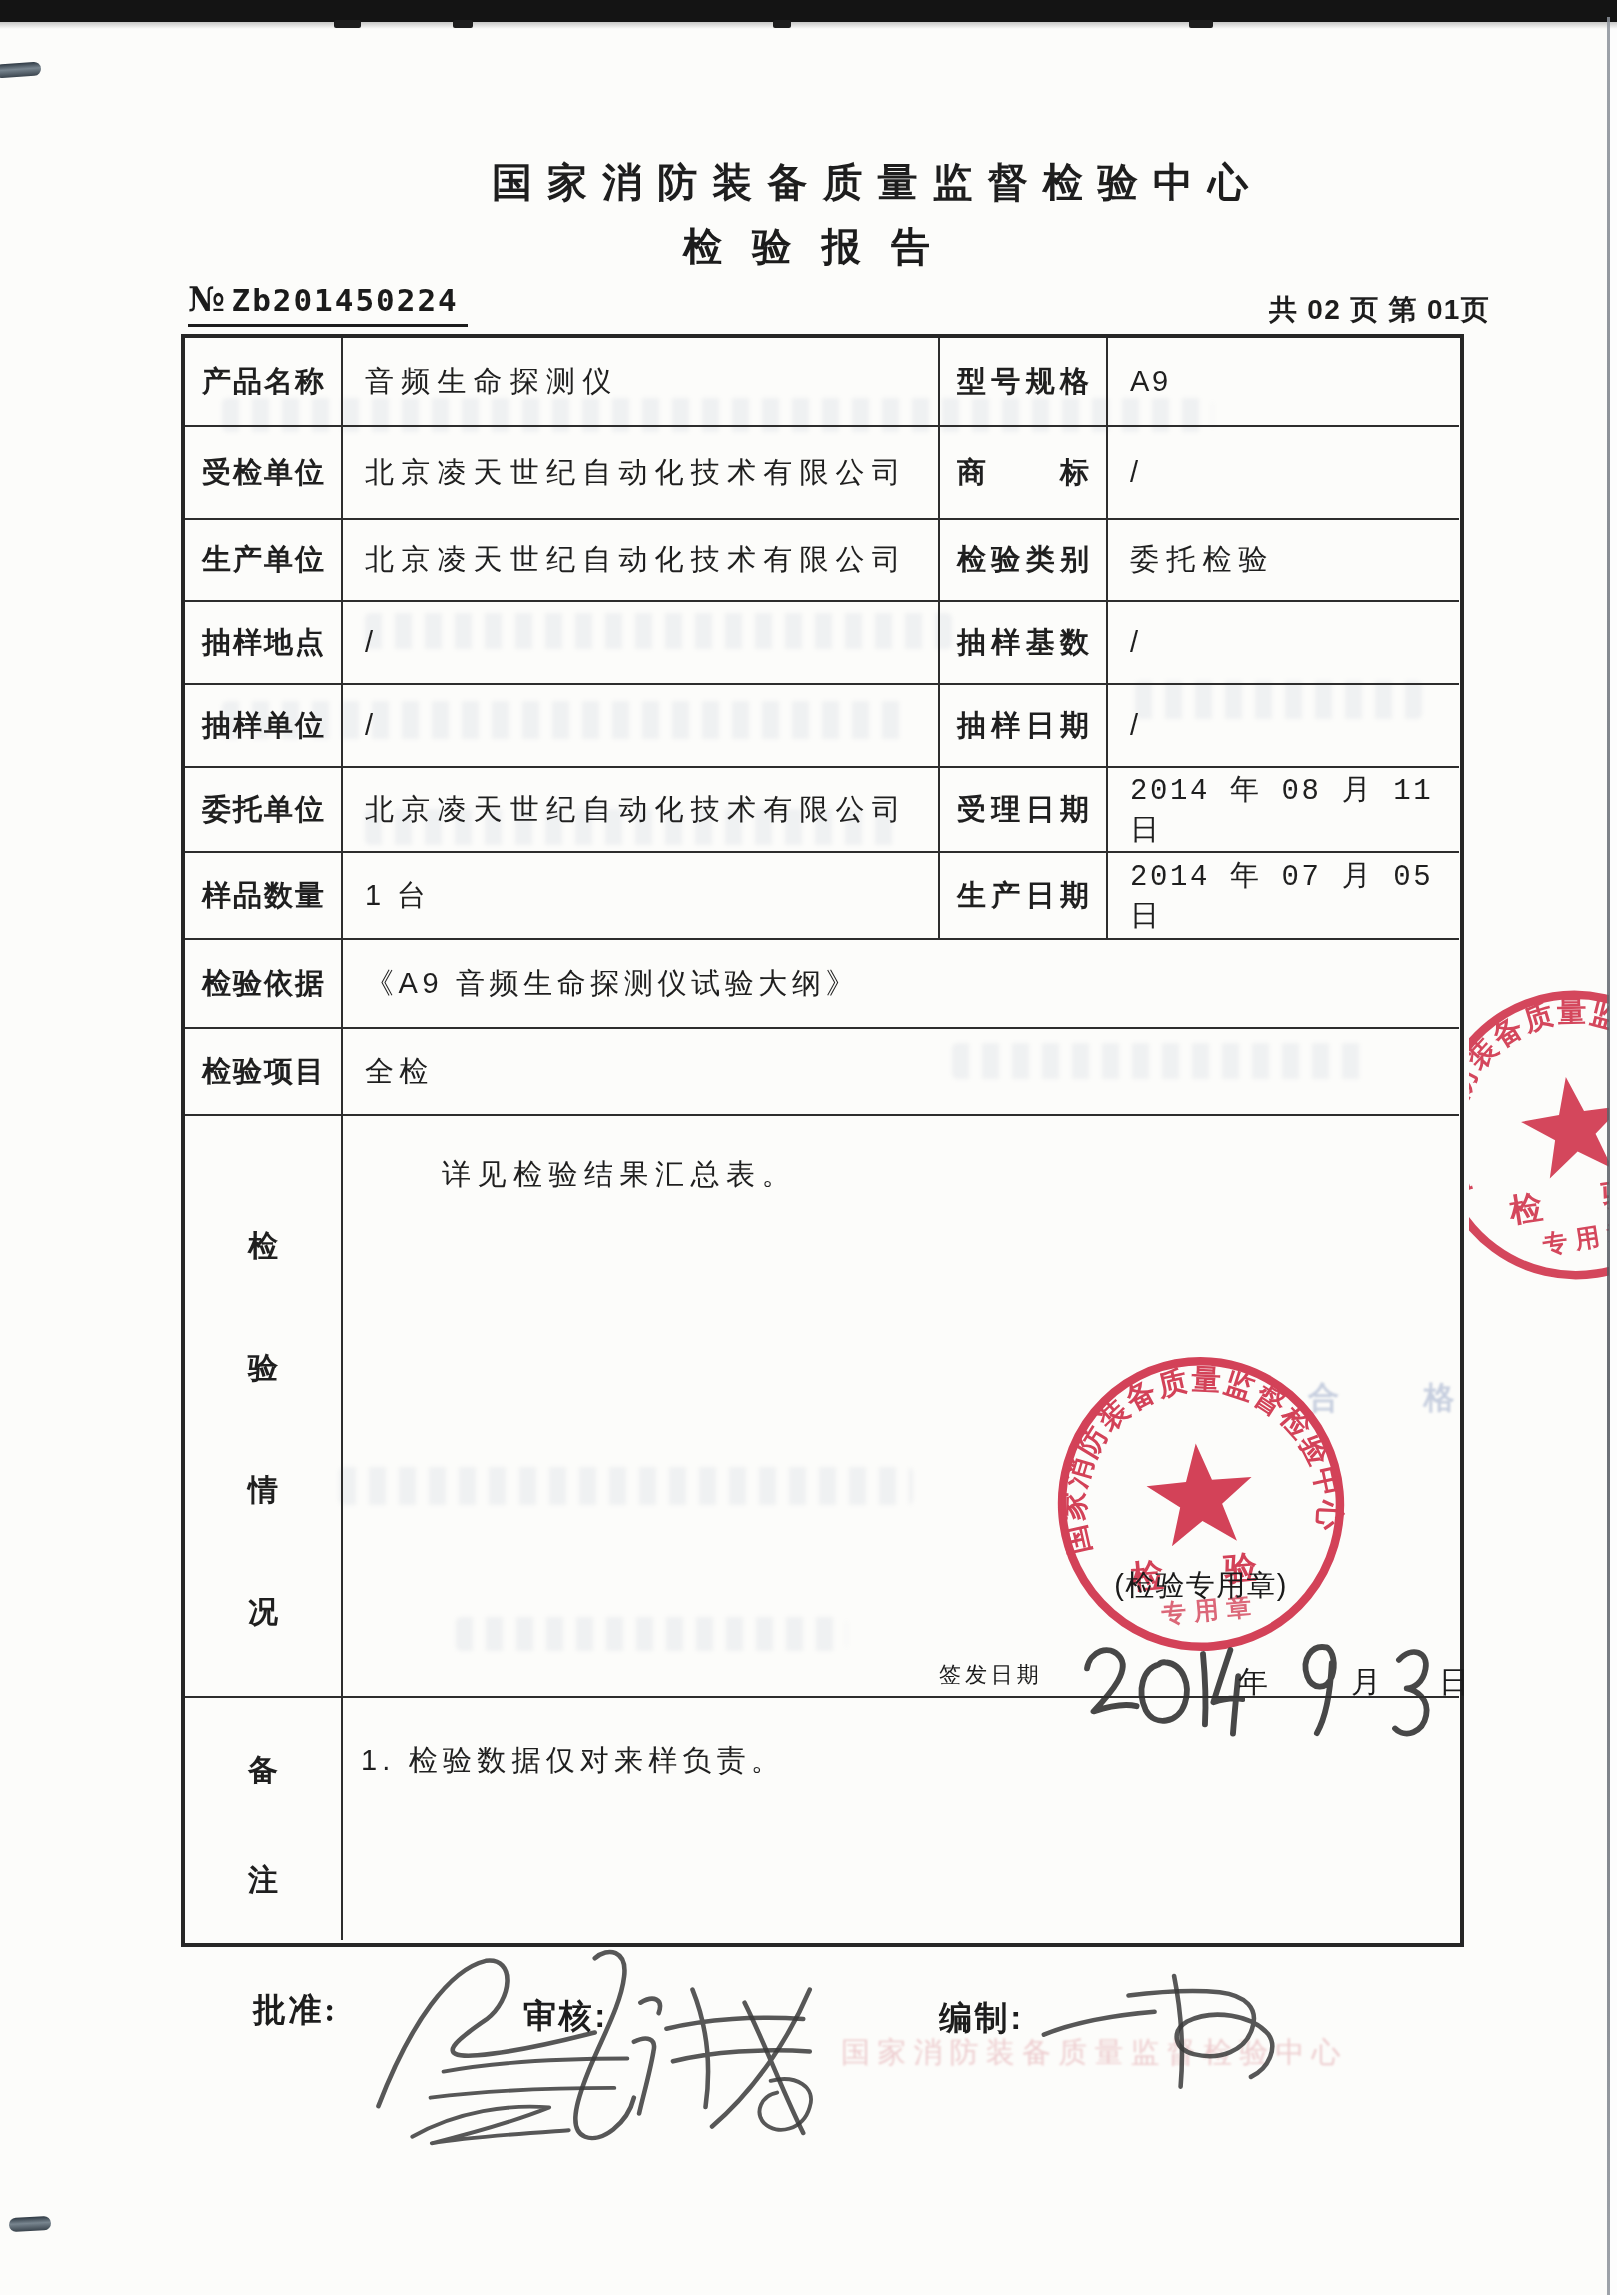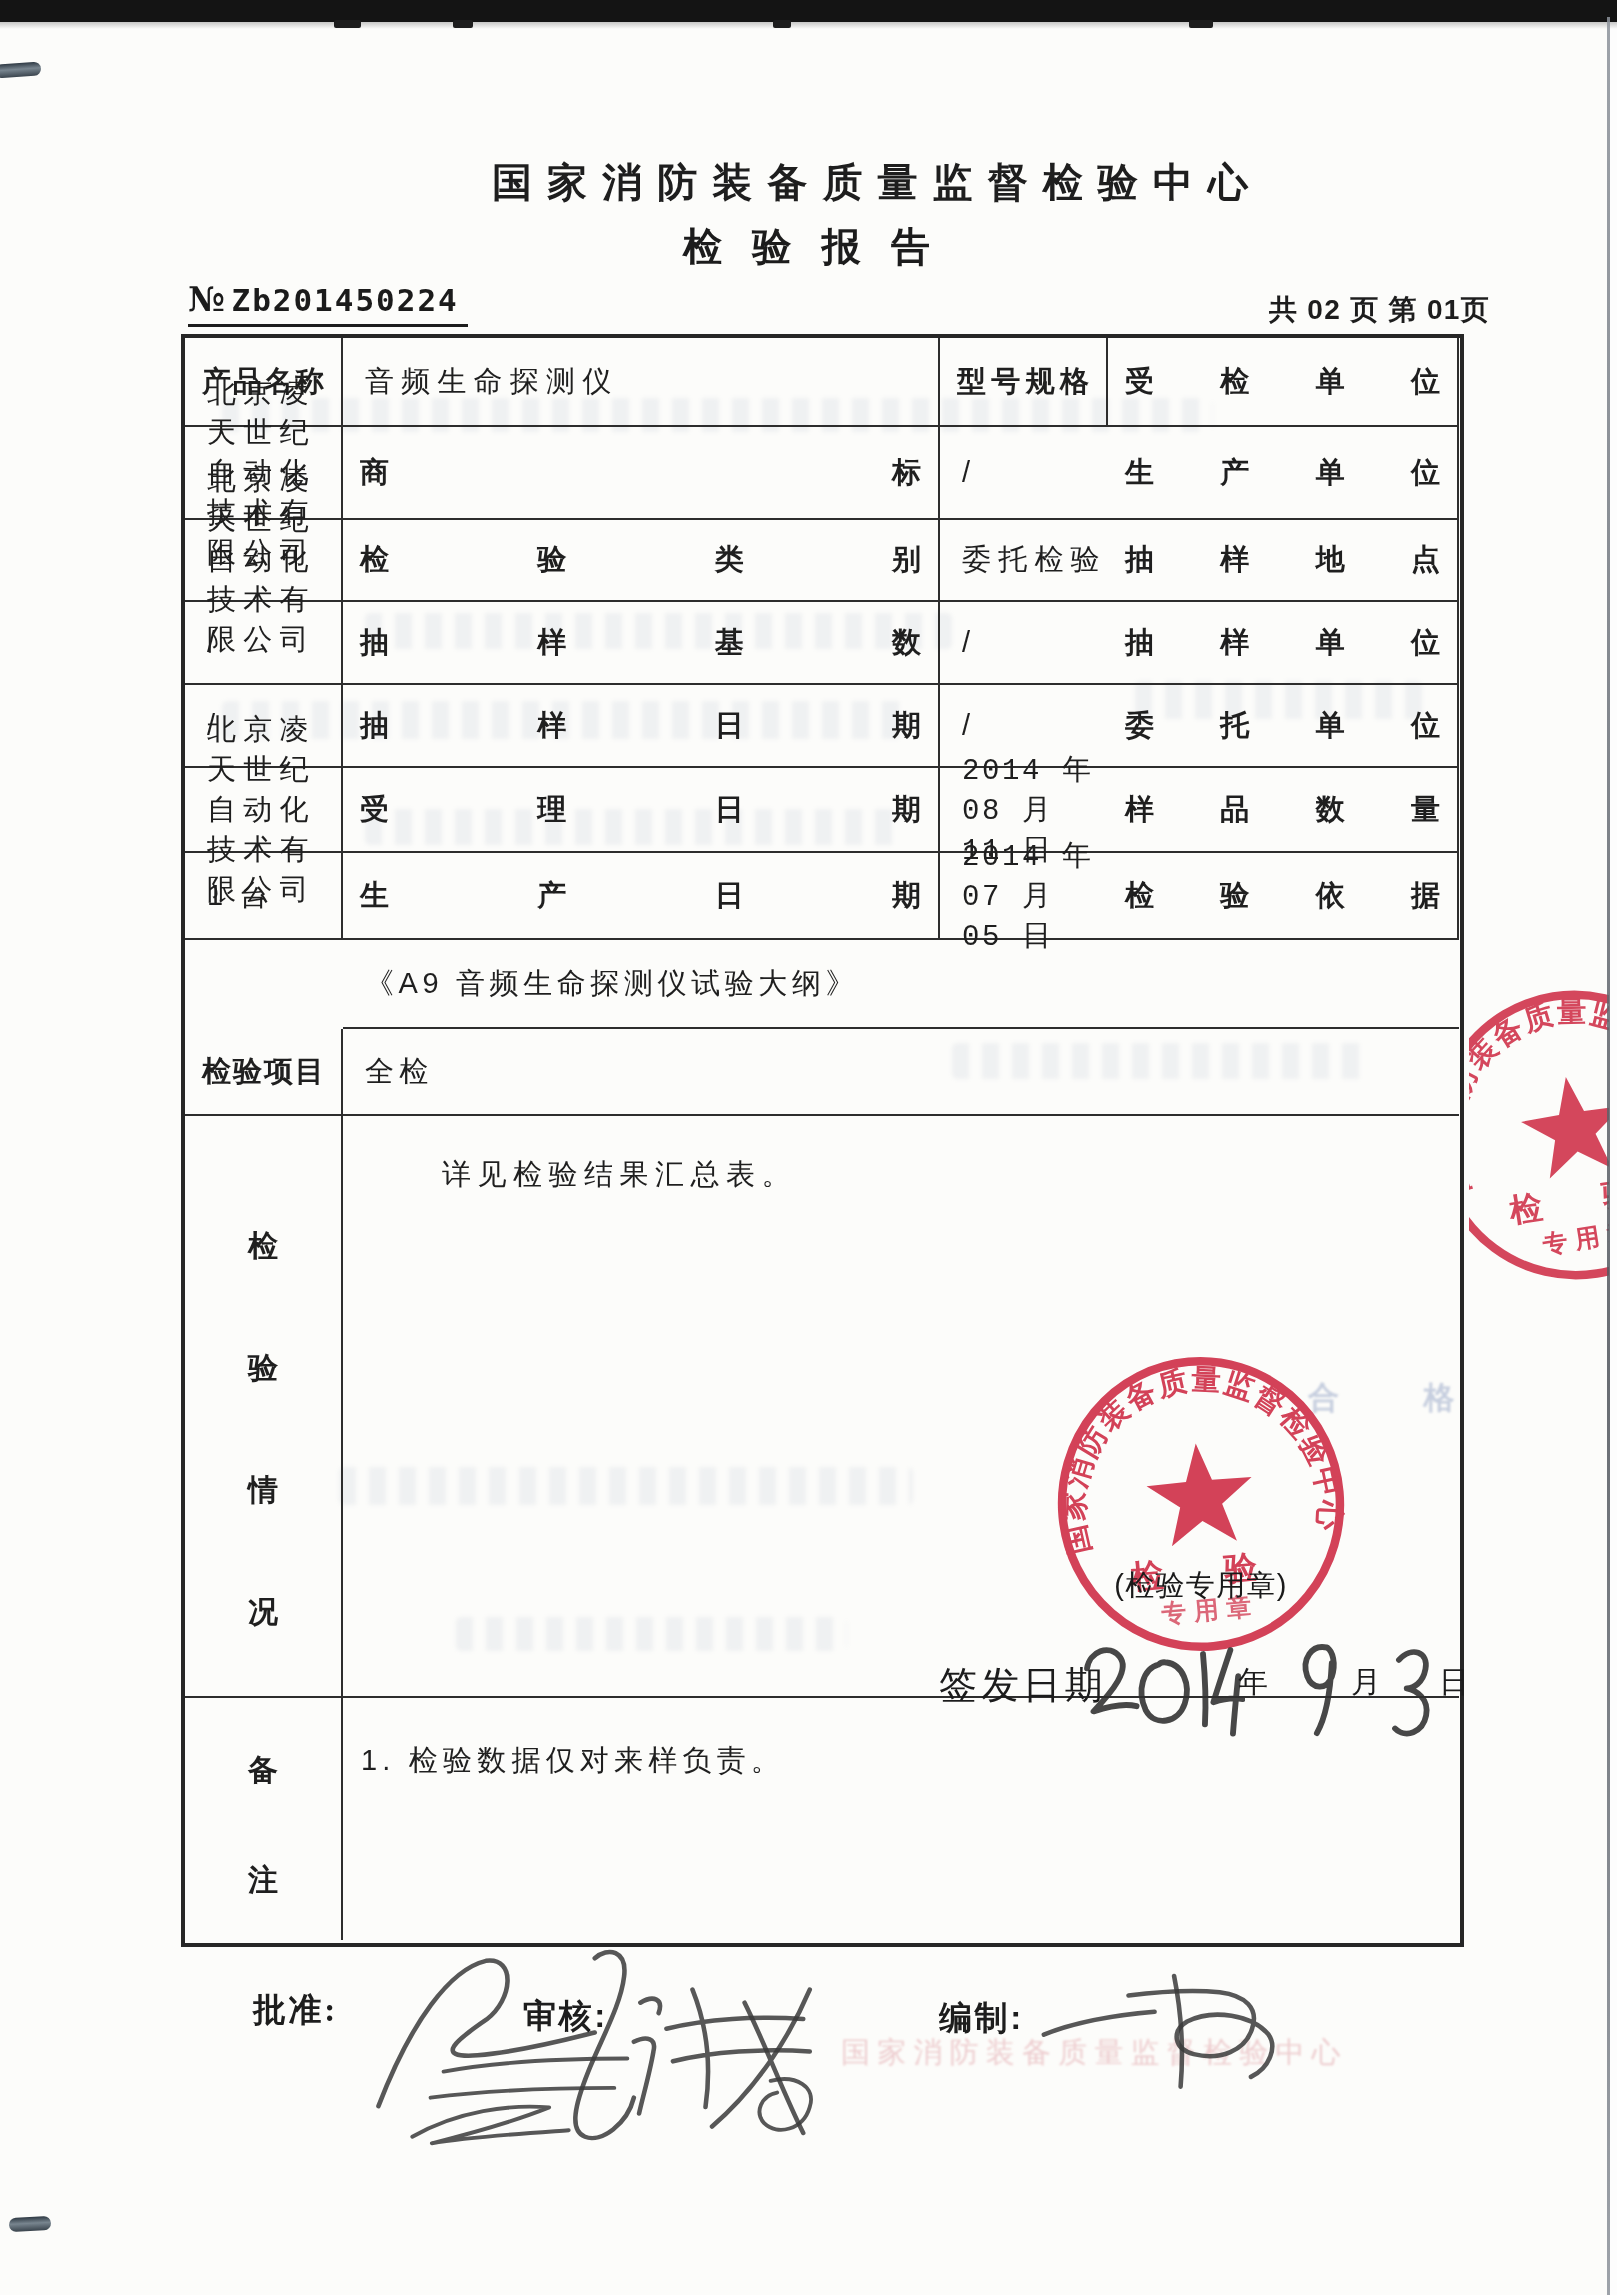--- a/index.html
+++ b/index.html
@@ -58,21 +58,21 @@
   .vert.rem{padding:52px 0 39px 0;}
   .bigcell{position:relative;align-items:flex-start;}
   .insp-content{margin:39px 0 0 99px;letter-spacing:6.5px;}
   .rem-content{margin:43px 0 0 18px;letter-spacing:5.2px;}
   
   .stamp1{position:absolute;left:1051px;top:1354px;z-index:2;opacity:.93;}
   .stamp2-clip{position:absolute;left:1469px;top:989px;width:140px;height:295px;overflow:hidden;z-index:2;opacity:.9;}
   .stamp2-clip svg{position:absolute;left:-44px;top:-3.9px;}
   .stamp-caption{position:absolute;left:1051px;top:1566px;width:300px;text-align:center;
     font-size:29px;color:#1a1a1a;z-index:3;letter-spacing:1.3px;}
-  .issue-label{position:absolute;left:939px;top:1660px;font-size:38px;color:#1c1c1c;
+  .issue-label{position:absolute;left:939px;top:1660px;font-size:22px;color:#1c1c1c;
     letter-spacing:3.9px;z-index:3;}
   .issue-unit{position:absolute;font-size:30px;color:#1c1c1c;z-index:3;}
   .hand{position:absolute;z-index:3;}
   .hand path{fill:none;stroke:#2e2e2e;stroke-linecap:round;stroke-linejoin:round;opacity:.88;}
   
   .foot-label{position:absolute;font-size:33px;font-weight:bold;color:#1d1d1d;letter-spacing:2.6px;z-index:2;}
   .sig path{fill:none;stroke:#3a3a3a;stroke-linecap:round;stroke-linejoin:round;opacity:.85;}
 </style>
 </head>
 <body>
@@ -110,20 +110,21 @@
 
   <div class="rtable">
 
     <div class="cell lab">
         <span class="jlabel">产品名称</span>
       </div>
     <div class="cell val">音频生命探测仪</div>
     <div class="cell lab">
         <span class="jlabel">型号规格</span>
       </div>
+    <div class="cell val lastcol" style="letter-spacing:2.6px;">A9</div>
 
     <div class="cell lab">
         <span class="jlabel">受检单位</span>
       </div>
     <div class="cell val">北京凌天世纪自动化技术有限公司</div>
     <div class="cell lab">
         <span class="jlabel">商标</span>
       </div>
     <div class="cell val slash lastcol">/</div>
 

